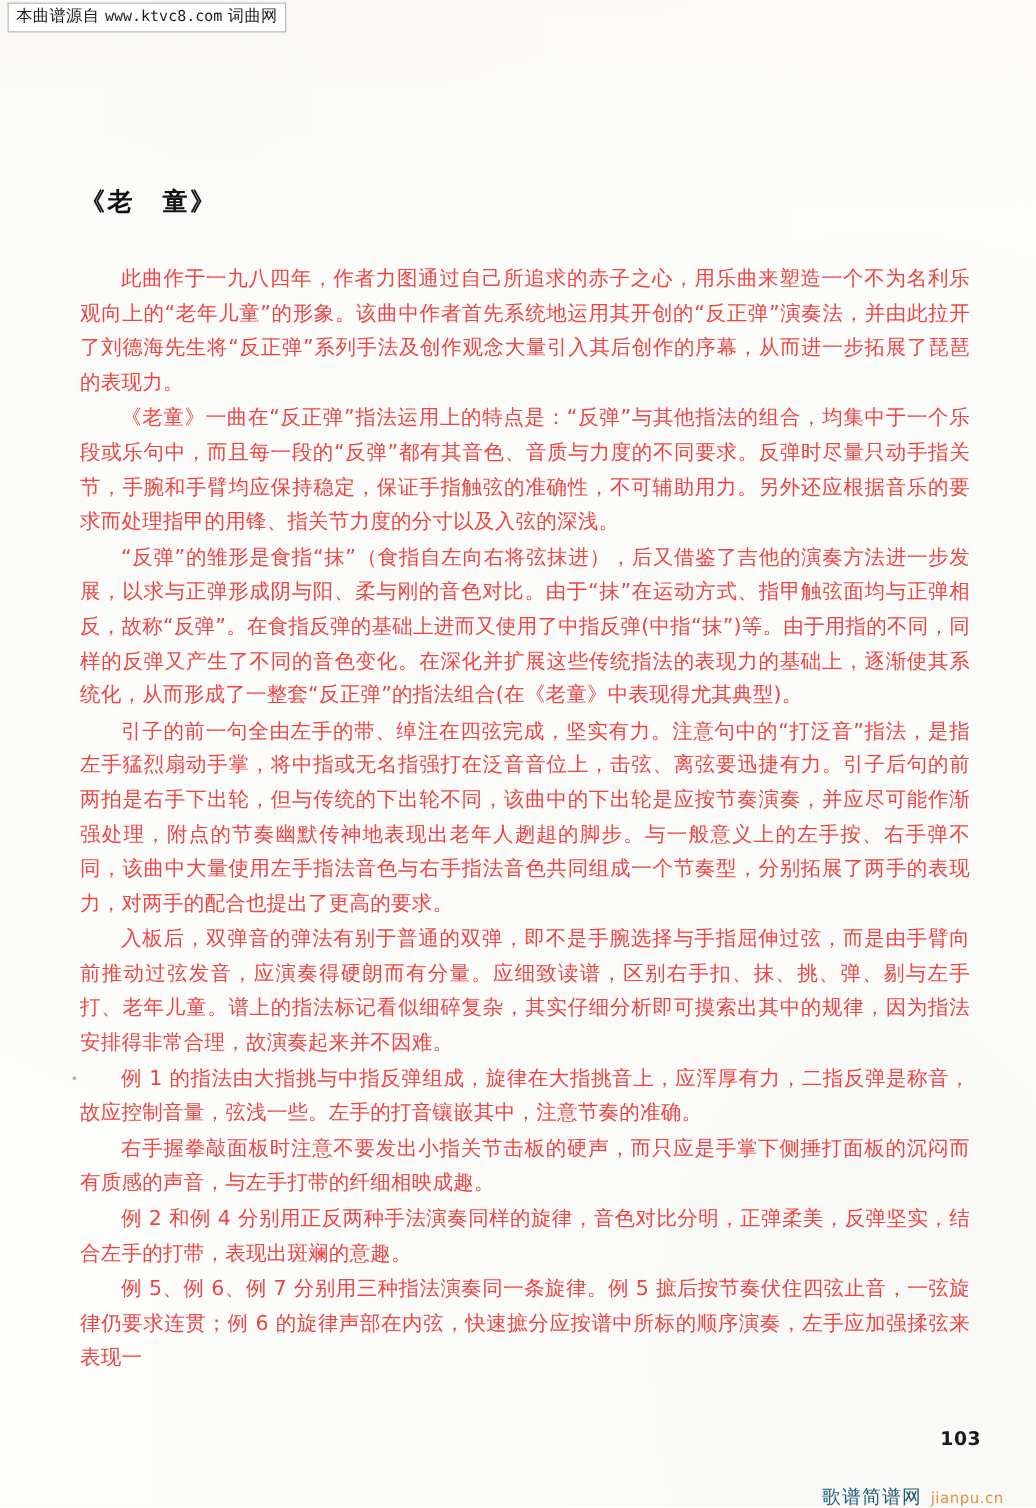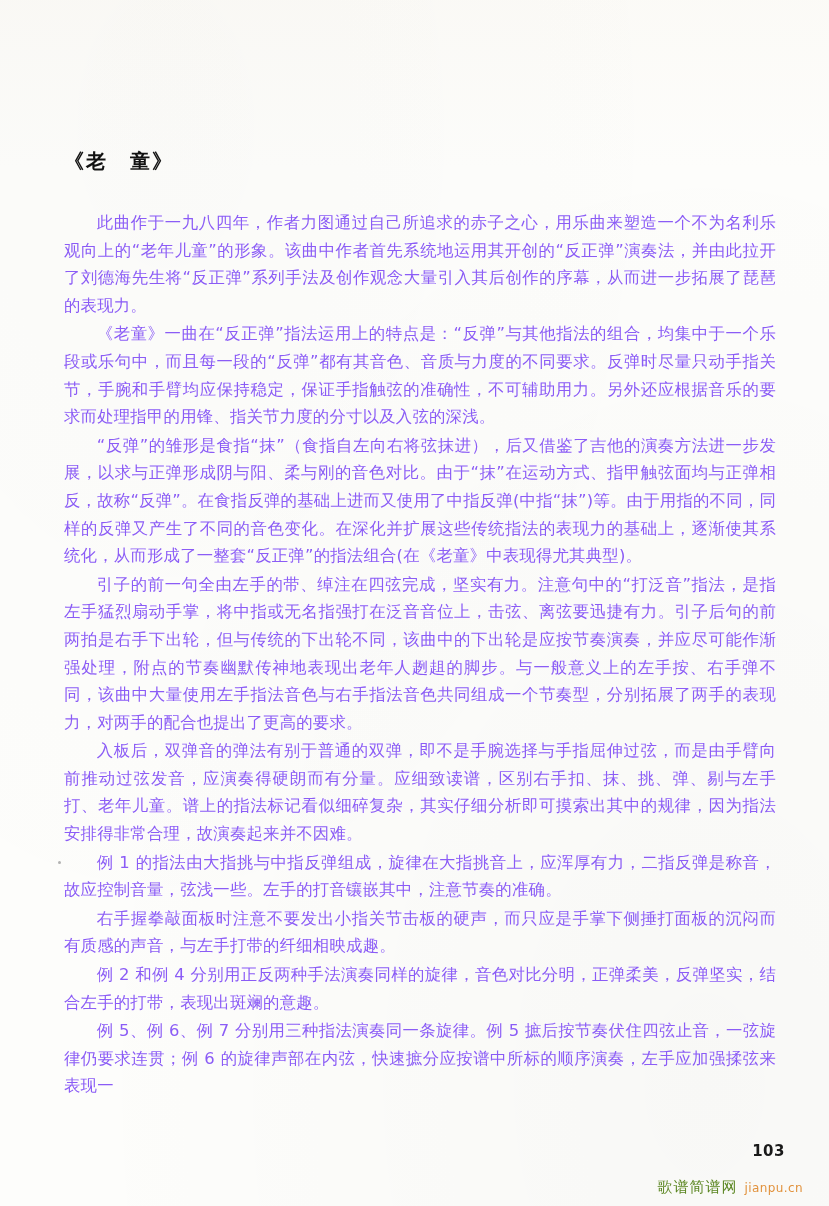--- a/index.html
+++ b/index.html
@@ -61,21 +61,21 @@
     color: #121212;
     letter-spacing: 2px;
     margin: 0 0 34px 0;
     white-space: pre;
   }
   .para {
     margin: 0 0 1px 0;
     font-family: "DejaVu Sans", sans-serif;
     font-size: 16.4px;
     line-height: 27.6px;
-    color: #8b5cf6;
+    color: #ef4444;
     text-align: justify;
     text-justify: inter-character;
     text-indent: 2em;
     letter-spacing: 0.2px;
     word-break: break-all;
     -webkit-font-smoothing: none;
   }
   .para:last-child { margin-bottom: 0; }
   
   .speck {
@@ -105,37 +105,43 @@
     right: 26px;
     top: 1178px;
     display: flex;
     align-items: baseline;
     gap: 7px;
     opacity: 0.92;
   }
   #footer-watermark .wm-cn {
     font-family: "DejaVu Sans", sans-serif;
     font-size: 15px;
-    color: #4d7c0f;
+    color: #0c4a6e;
     letter-spacing: 1px;
+    margin-top: 10px;
   }
   #footer-watermark .wm-domain {
     font-family: "DejaVu Sans", sans-serif;
     font-size: 12px;
     color: #e08a2e;
     letter-spacing: 0.4px;
   }
 </style>
 </head>
 <body>
 
 <div id="page">
 
   <div id="scan-texture"></div>
 
+  <div id="source-banner">
+    <span>本曲谱源自</span>
+    <span class="mono">www.ktvc8.com</span>
+    <span>词曲网</span>
+  </div>
 
   <div id="content">
 
     <h1 class="doc-title">《老　童》</h1>
 
     <p class="para">此曲作于一九八四年，作者力图通过自己所追求的赤子之心，用乐曲来塑造一个不为名利乐观向上的“老年儿童”的形象。该曲中作者首先系统地运用其开创的“反正弹”演奏法，并由此拉开了刘德海先生将“反正弹”系列手法及创作观念大量引入其后创作的序幕，从而进一步拓展了琵琶的表现力。</p>
     <p class="para">《老童》一曲在“反正弹”指法运用上的特点是：“反弹”与其他指法的组合，均集中于一个乐段或乐句中，而且每一段的“反弹”都有其音色、音质与力度的不同要求。反弹时尽量只动手指关节，手腕和手臂均应保持稳定，保证手指触弦的准确性，不可辅助用力。另外还应根据音乐的要求而处理指甲的用锋、指关节力度的分寸以及入弦的深浅。</p>
     <p class="para">“反弹”的雏形是食指“抹”（食指自左向右将弦抹进），后又借鉴了吉他的演奏方法进一步发展，以求与正弹形成阴与阳、柔与刚的音色对比。由于“抹”在运动方式、指甲触弦面均与正弹相反，故称“反弹”。在食指反弹的基础上进而又使用了中指反弹(中指“抹”)等。由于用指的不同，同样的反弹又产生了不同的音色变化。在深化并扩展这些传统指法的表现力的基础上，逐渐使其系统化，从而形成了一整套“反正弹”的指法组合(在《老童》中表现得尤其典型)。</p>
     <p class="para">引子的前一句全由左手的带、绰注在四弦完成，坚实有力。注意句中的“打泛音”指法，是指左手猛烈扇动手掌，将中指或无名指强打在泛音音位上，击弦、离弦要迅捷有力。引子后句的前两拍是右手下出轮，但与传统的下出轮不同，该曲中的下出轮是应按节奏演奏，并应尽可能作渐强处理，附点的节奏幽默传神地表现出老年人趔趄的脚步。与一般意义上的左手按、右手弹不同，该曲中大量使用左手指法音色与右手指法音色共同组成一个节奏型，分别拓展了两手的表现力，对两手的配合也提出了更高的要求。</p>
     <p class="para">入板后，双弹音的弹法有别于普通的双弹，即不是手腕选择与手指屈伸过弦，而是由手臂向前推动过弦发音，应演奏得硬朗而有分量。应细致读谱，区别右手扣、抹、挑、弹、剔与左手打、老年儿童。谱上的指法标记看似细碎复杂，其实仔细分析即可摸索出其中的规律，因为指法安排得非常合理，故演奏起来并不因难。</p>

